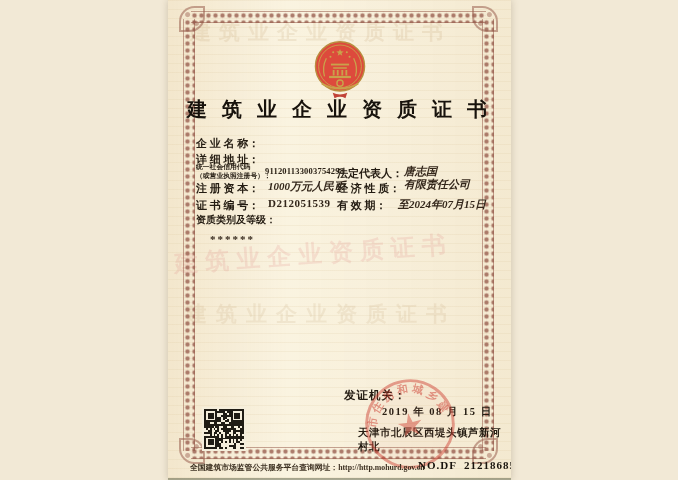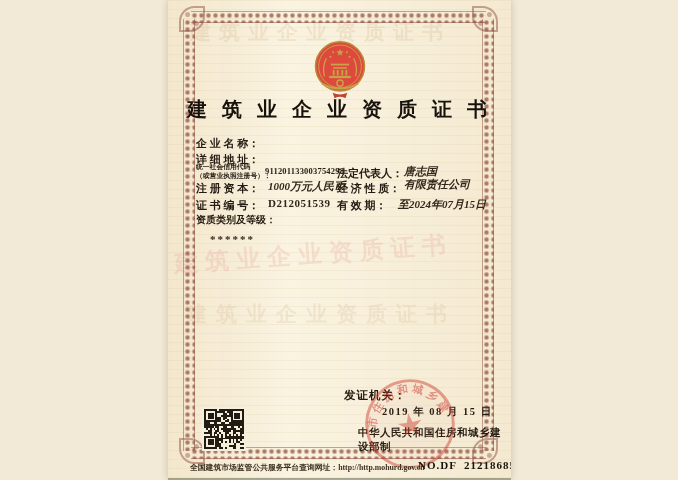--- a/index.html
+++ b/index.html
@@ -145,21 +145,21 @@
     <div class="lab" style="left:28px; top:198px;">证 书 编 号：</div>
     <div class="val" style="left:100px; top:197px; font-style:normal; letter-spacing:.5px;">D212051539</div>
     <div class="lab" style="left:169px; top:198px;">有  效  期：</div>
     <div class="val" style="left:230px; top:197px;">至2024年07月15日</div>
 
     <div class="lab" style="left:28px; top:213px; font-size:10px;">资质类别及等级：</div>
     <div class="val" style="left:42px; top:233px; font-style:normal; letter-spacing:2px;">******</div>
 
     <div class="issuer-label">发证机关：</div>
     <div class="issue-date">2019 年 08 月 15 日</div>
-    <div class="made-by">中华人民共和国住房和城乡建设部制</div>
+    <div class="made-by">天津市北辰区西堤头镇芦新河村北</div>
 
     <svg class="seal" viewBox="0 0 120 120">
       <circle cx="60" cy="60" r="52" fill="rgba(222,92,76,.05)" stroke="rgba(204,60,48,.55)" stroke-width="3.5"></circle>
       <polygon points="60,47 56.5,58.1 45.7,57.4 54.3,63.9 51.2,74.1 60,68 68.8,74.1 65.7,63.9 74.3,57.4 63.5,58.1" fill="rgba(204,60,48,.55)"></polygon>
       <path id="sealArc" d="M 20,72 A 41,41 0 1 1 100,72" fill="none"></path>
       <text font-size="13" font-weight="bold" fill="rgba(204,60,48,.6)" letter-spacing="4">
         <textPath href="#sealArc" startOffset="14">市住房和城乡建</textPath>
       </text>
     </svg>
 

